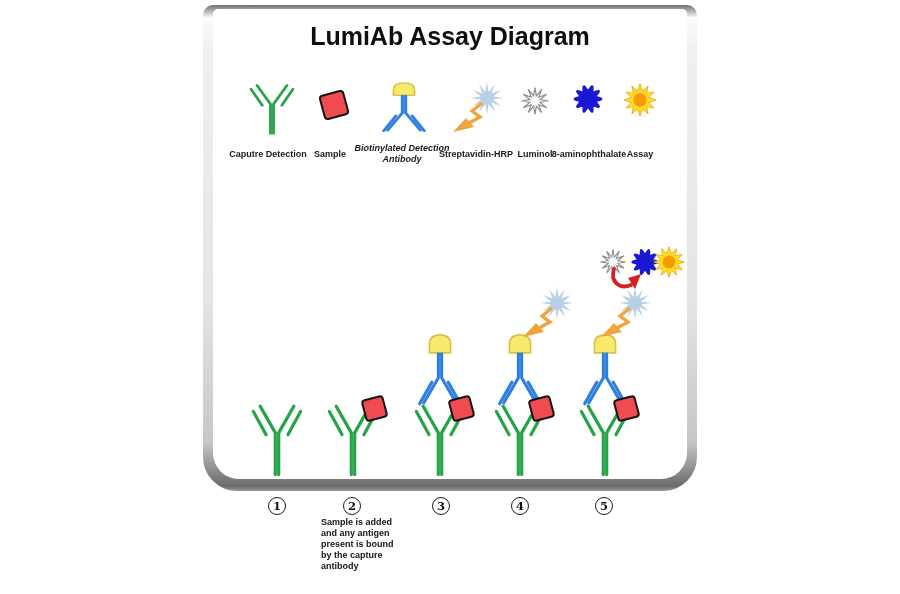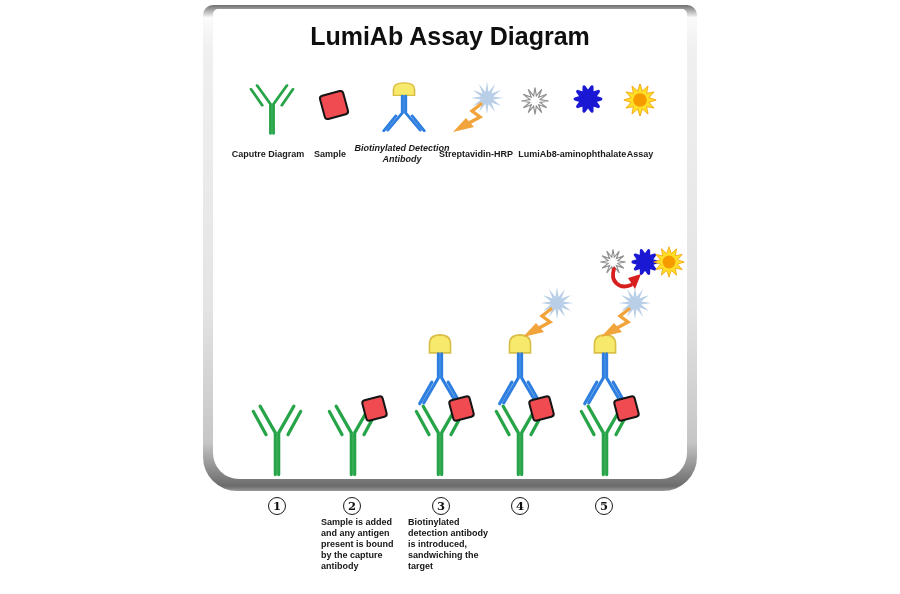--- a/index.html
+++ b/index.html
@@ -119,25 +119,25 @@
   <svg class="icon" style="left:520px;top:86px;width:30px;height:30px" viewBox="0 0 40 40">
       <use href="#g-burst-outline"></use>
     </svg>
   <svg class="icon" style="left:572px;top:83px;width:32px;height:32px" viewBox="0 0 40 40">
       <use href="#g-blob"></use>
     </svg>
   <svg class="icon" style="left:623px;top:83px;width:34px;height:34px" viewBox="0 0 40 40">
       <use href="#g-sun"></use>
     </svg>
 
-  <div class="legend-label" style="left:268px;top:149px">Caputre Diagram</div>
+  <div class="legend-label" style="left:268px;top:149px">Caputre Detection</div>
   <div class="legend-label" style="left:330px;top:149px">Sample</div>
   <div class="legend-label wrap" style="left:402px;top:143px">Biotinylated Detection Antibody</div>
   <div class="legend-label" style="left:476px;top:149px">Streptavidin-HRP</div>
-  <div class="legend-label" style="left:535px;top:149px">LumiAb</div>
+  <div class="legend-label" style="left:535px;top:149px">Luminol</div>
   <div class="legend-label" style="left:589px;top:149px">8-aminophthalate</div>
   <div class="legend-label" style="left:640px;top:149px">Assay</div>
 
   <svg class="icon" style="left:250px;top:400px;width:54px;height:78px" viewBox="0 0 64 88" preserveAspectRatio="none">
       <use href="#g-green-ab"></use>
     </svg>
 
   <svg class="icon" style="left:326px;top:400px;width:54px;height:78px" viewBox="0 0 64 88" preserveAspectRatio="none">
       <use href="#g-green-ab"></use>
     </svg>
@@ -185,15 +185,14 @@
       <use href="#g-sun"></use>
     </svg>
 
   <div class="caption-num" style="left:277px;top:497px">1</div>
   <div class="caption-num" style="left:352px;top:497px">2</div>
   <div class="caption-num" style="left:441px;top:497px">3</div>
   <div class="caption-num" style="left:520px;top:497px">4</div>
   <div class="caption-num" style="left:604px;top:497px">5</div>
 
   <div class="caption-text" style="left:321px;top:517px">Sample is added and any antigen present is bound by the capture antibody</div>
-  <div class="caption-text" style="left:408px;top:517px">Biotinylated detection antibody is introduced, sandwiching the target</div>
 
 </div>
 
 </body></html>

